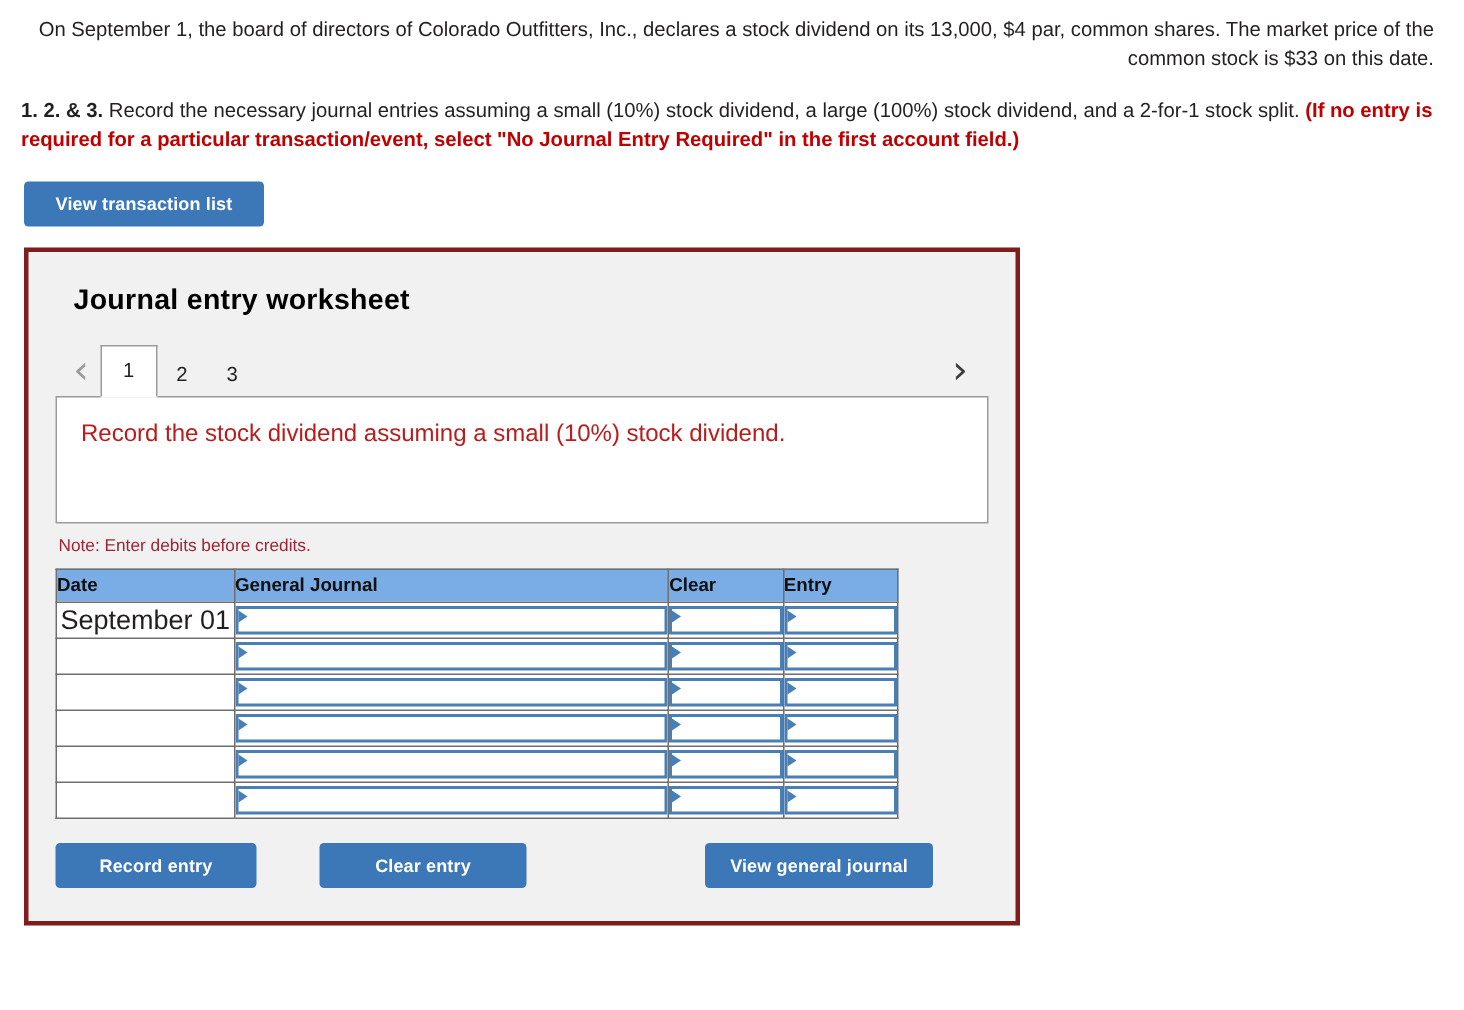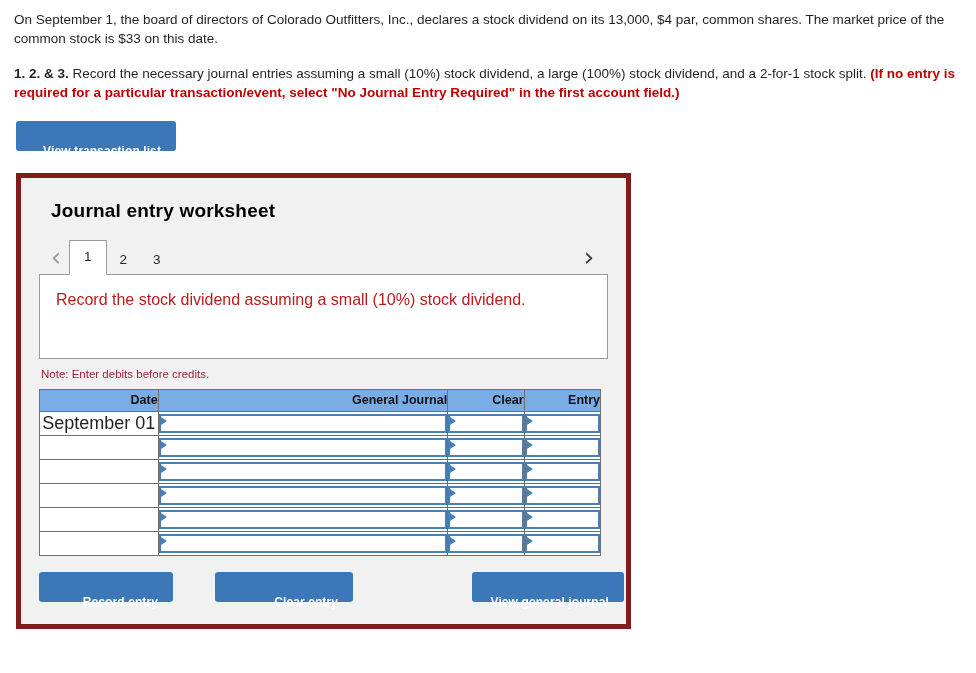--- a/index.html
+++ b/index.html
@@ -19,20 +19,21 @@
 
   
   #problem-area {
     padding: 10px 14px 0 14px;
   }
   .stmt {
     font-size: 13.5px;
     line-height: 1.42;
     color: #231f20;
     max-width: 942px;
+    text-align: right;
   }
   .req-block {
     margin-top: 16px;
     font-size: 13.5px;
     line-height: 1.42;
     max-width: 942px;
   }
   .req-label {
     font-weight: bold;
     display: block;
@@ -47,40 +48,40 @@
   .btn-blue {
     display: inline-block;
     background: #3c78b8;
     color: #ffffff;
     border: none;
     border-radius: 3px;
     font-family: "Liberation Sans", sans-serif;
     font-size: 12px;
     font-weight: bold;
     letter-spacing: .1px;
-    text-align: right;
+    text-align: center;
     cursor: pointer;
-    padding: 15px;
+    padding: 0;
     line-height: 30px;
     height: 30px;
   }
 
   #view-transaction-list-wrap {
     padding: 18px 0 0 16px;
   }
   #view-transaction-list {
     width: 160px;
   }
 
   
   #worksheet-panel {
     margin: 14px 0 0 16px;
-    width: 615px;
+    width: 664px;
     background: #f1f1f1;
-    border: 5px solid #7f1d1d;
+    border: 3px solid #7f1d1d;
     box-sizing: border-box;
     padding: 18px 18px 22px 18px;
   }
 
   #worksheet-title {
     font-size: 19px;
     font-weight: bold;
     color: #000000;
     letter-spacing: .2px;
     margin: 4px 0 0 12px;
@@ -162,21 +163,21 @@
     width: 562px;
     background: #ffffff;
   }
   #journal-table th {
     background: #7aace6;
     border: 1px solid #6f6f6f;
     color: #101010;
     font-size: 12.5px;
     font-weight: bold;
     height: 21px;
-    text-align: right;
+    text-align: left;
     padding: 0;
   }
   #journal-table td {
     border: 1px solid #6f6f6f;
     height: 23px;
     padding: 0;
     background: #ffffff;
     vertical-align: middle;
   }
   .col-date   { width: 118px; }

